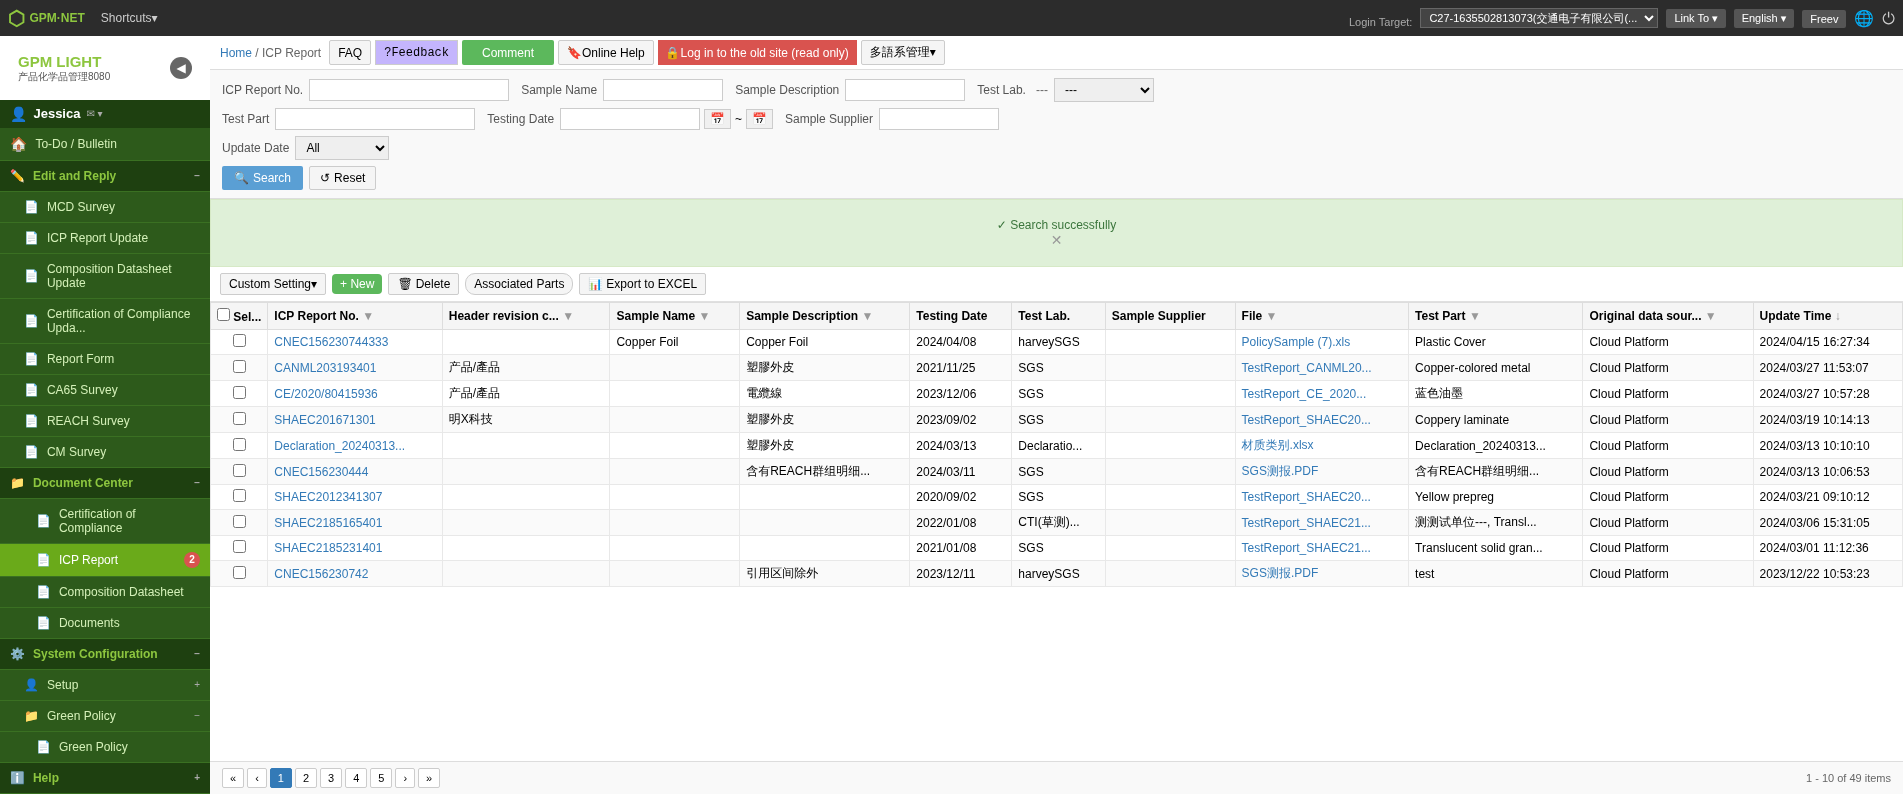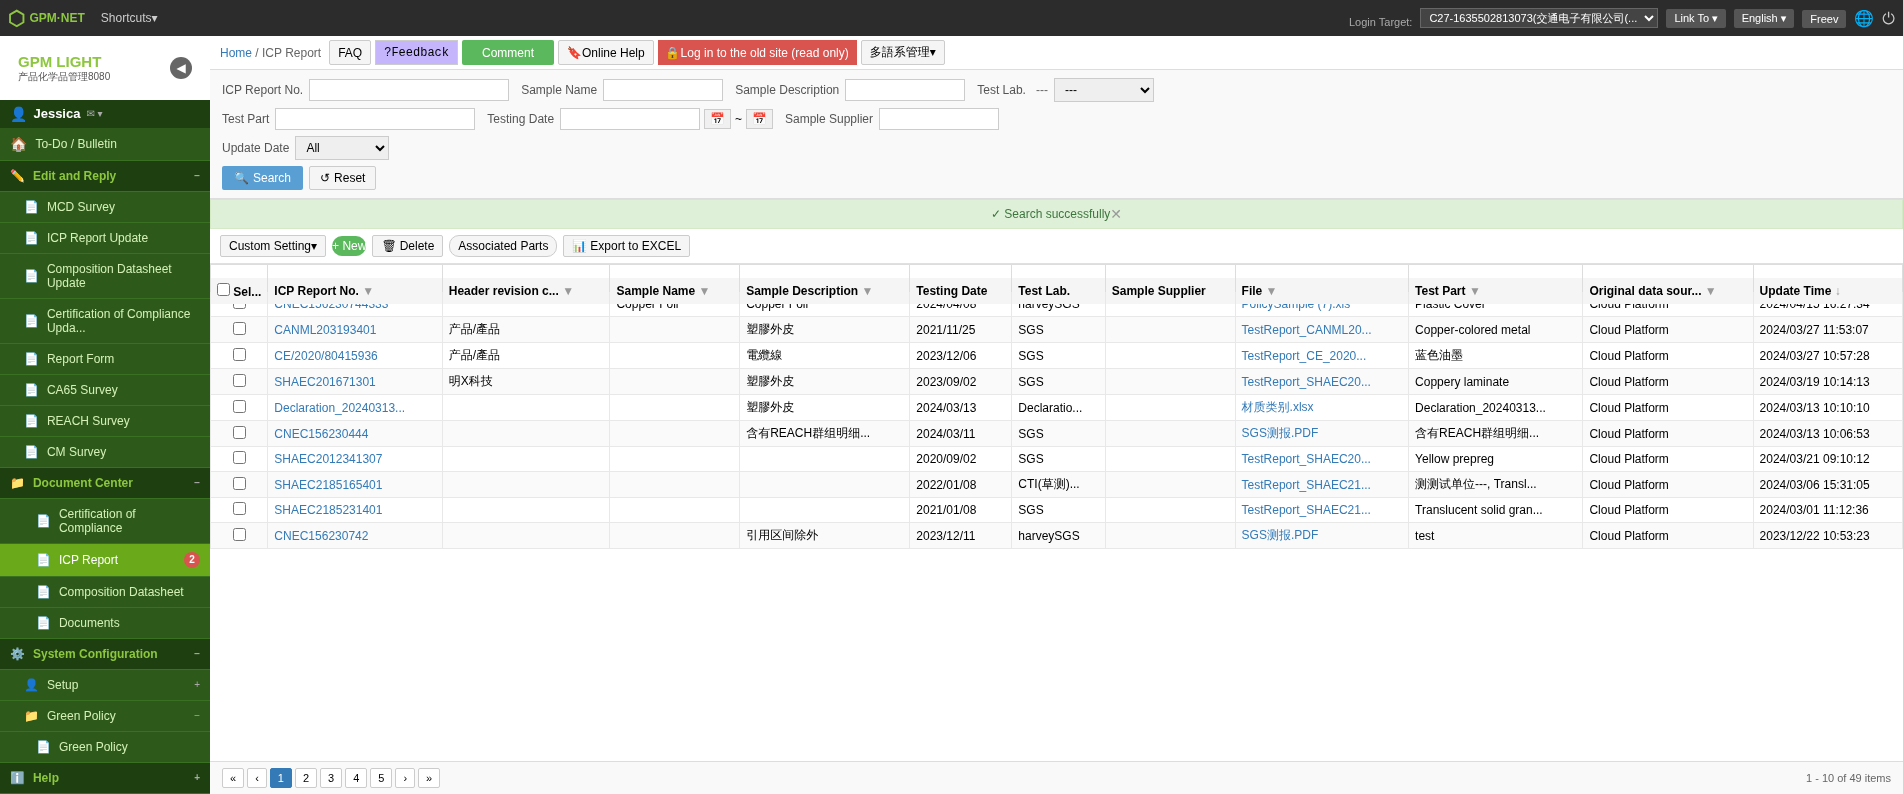--- a/index.html
+++ b/index.html
@@ -125,54 +125,55 @@
     .cal-btn { background: #f0f0f0; border: 1px solid #ccc; padding: 2px 5px; cursor: pointer; }
     .form-actions { display: flex; gap: 6px; margin-top: 4px; }
     .btn-search { background: #5a9fd4; color: #fff; border: none; padding: 4px 12px; cursor: pointer; border-radius: 2px; display: flex; align-items: center; gap: 4px; }
     .btn-reset { background: #f5f5f5; border: 1px solid #ccc; padding: 4px 10px; cursor: pointer; border-radius: 2px; display: flex; align-items: center; gap: 4px; }
 
     
     .success-bar {
       background: #dff0d8;
       border: 1px solid #d6e9c6;
       color: #3c763d;
-      padding: 6px 12px;
-      display: flex;
-      align-items: center;
-      justify-content: center;
+      padding: 18px 12px;
+      display: flex;
+      align-items: center;
+      justify-content: flex-start;
       font-size: 12px;
+      flex-direction: column;
     }
     .success-bar .close-x { cursor: pointer; color: #999; font-size: 14px; }
 
     
     .table-toolbar {
       background: #fff;
       padding: 6px 10px;
       display: flex;
       align-items: center;
       gap: 6px;
       border-bottom: 1px solid #e0e0e0;
     }
     .btn-custom-setting { background: #f5f5f5; border: 1px solid #ccc; padding: 3px 8px; cursor: pointer; border-radius: 2px; display: flex; align-items: center; gap: 3px; }
-    .btn-new { background: #5cb85c; color: #fff; border: none; padding: 3px 0; cursor: pointer; border-radius: 10px; display: flex; align-items: center; gap: 3px; }
+    .btn-new { background: #5cb85c; color: #fff; border: none; padding: 3px 8px; cursor: pointer; border-radius: 4px; display: flex; align-items: center; gap: 3px; }
     .btn-delete { background: #f5f5f5; border: 1px solid #ccc; padding: 3px 8px; cursor: pointer; border-radius: 2px; display: flex; align-items: center; gap: 3px; }
     .btn-assoc { background: #f5f5f5; border: 1px solid #ccc; padding: 3px 8px; cursor: pointer; border-radius: 10px; }
     .btn-export { background: #f5f5f5; border: 1px solid #ccc; padding: 3px 8px; cursor: pointer; border-radius: 2px; display: flex; align-items: center; gap: 3px; }
 
     
     .table-container { flex: 1; overflow: auto; }
     table { width: 100%; border-collapse: collapse; font-size: 11px; }
     table th {
       background: #f5f5f5;
       border: 1px solid #ddd;
       padding: 5px 6px;
       text-align: left;
       white-space: nowrap;
       position: sticky;
-      top: 13px;
+      top: 0;
       z-index: 1;
     }
     table th .sort-icon { color: #999; cursor: pointer; }
     table td {
       border: 1px solid #e8e8e8;
       padding: 4px 6px;
       white-space: nowrap;
       overflow: hidden;
       max-width: 180px;
       text-overflow: ellipsis;

